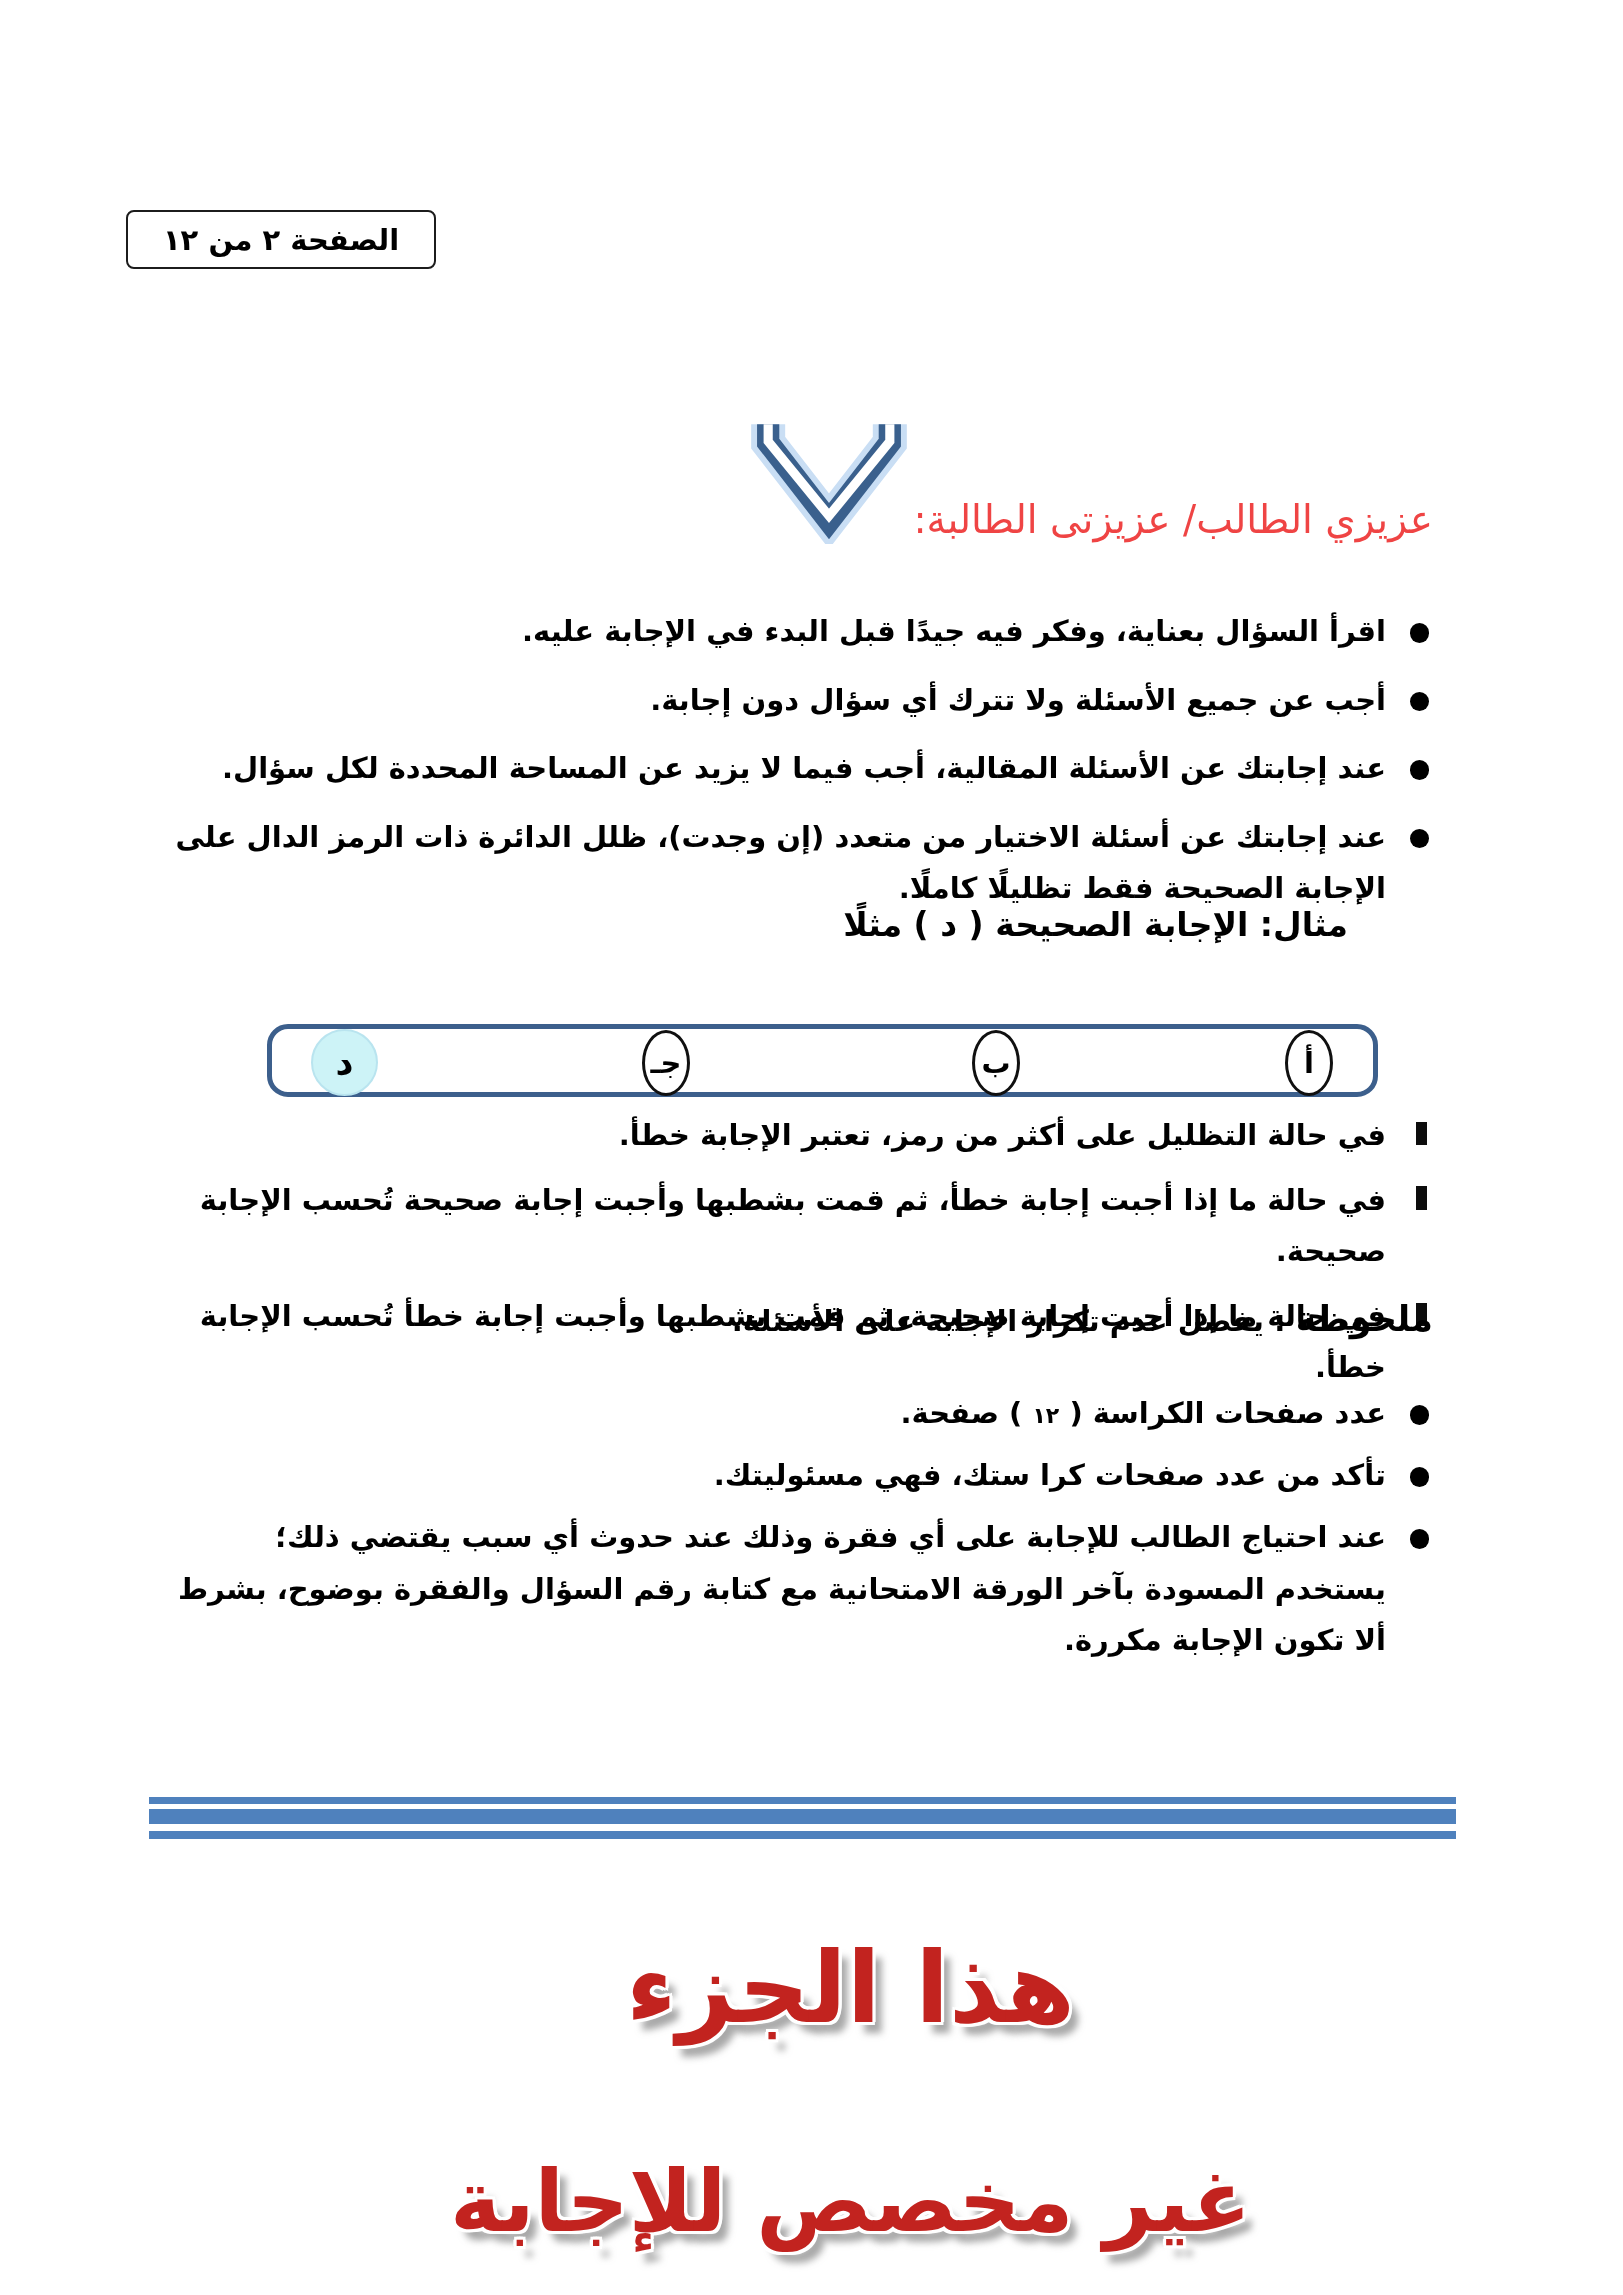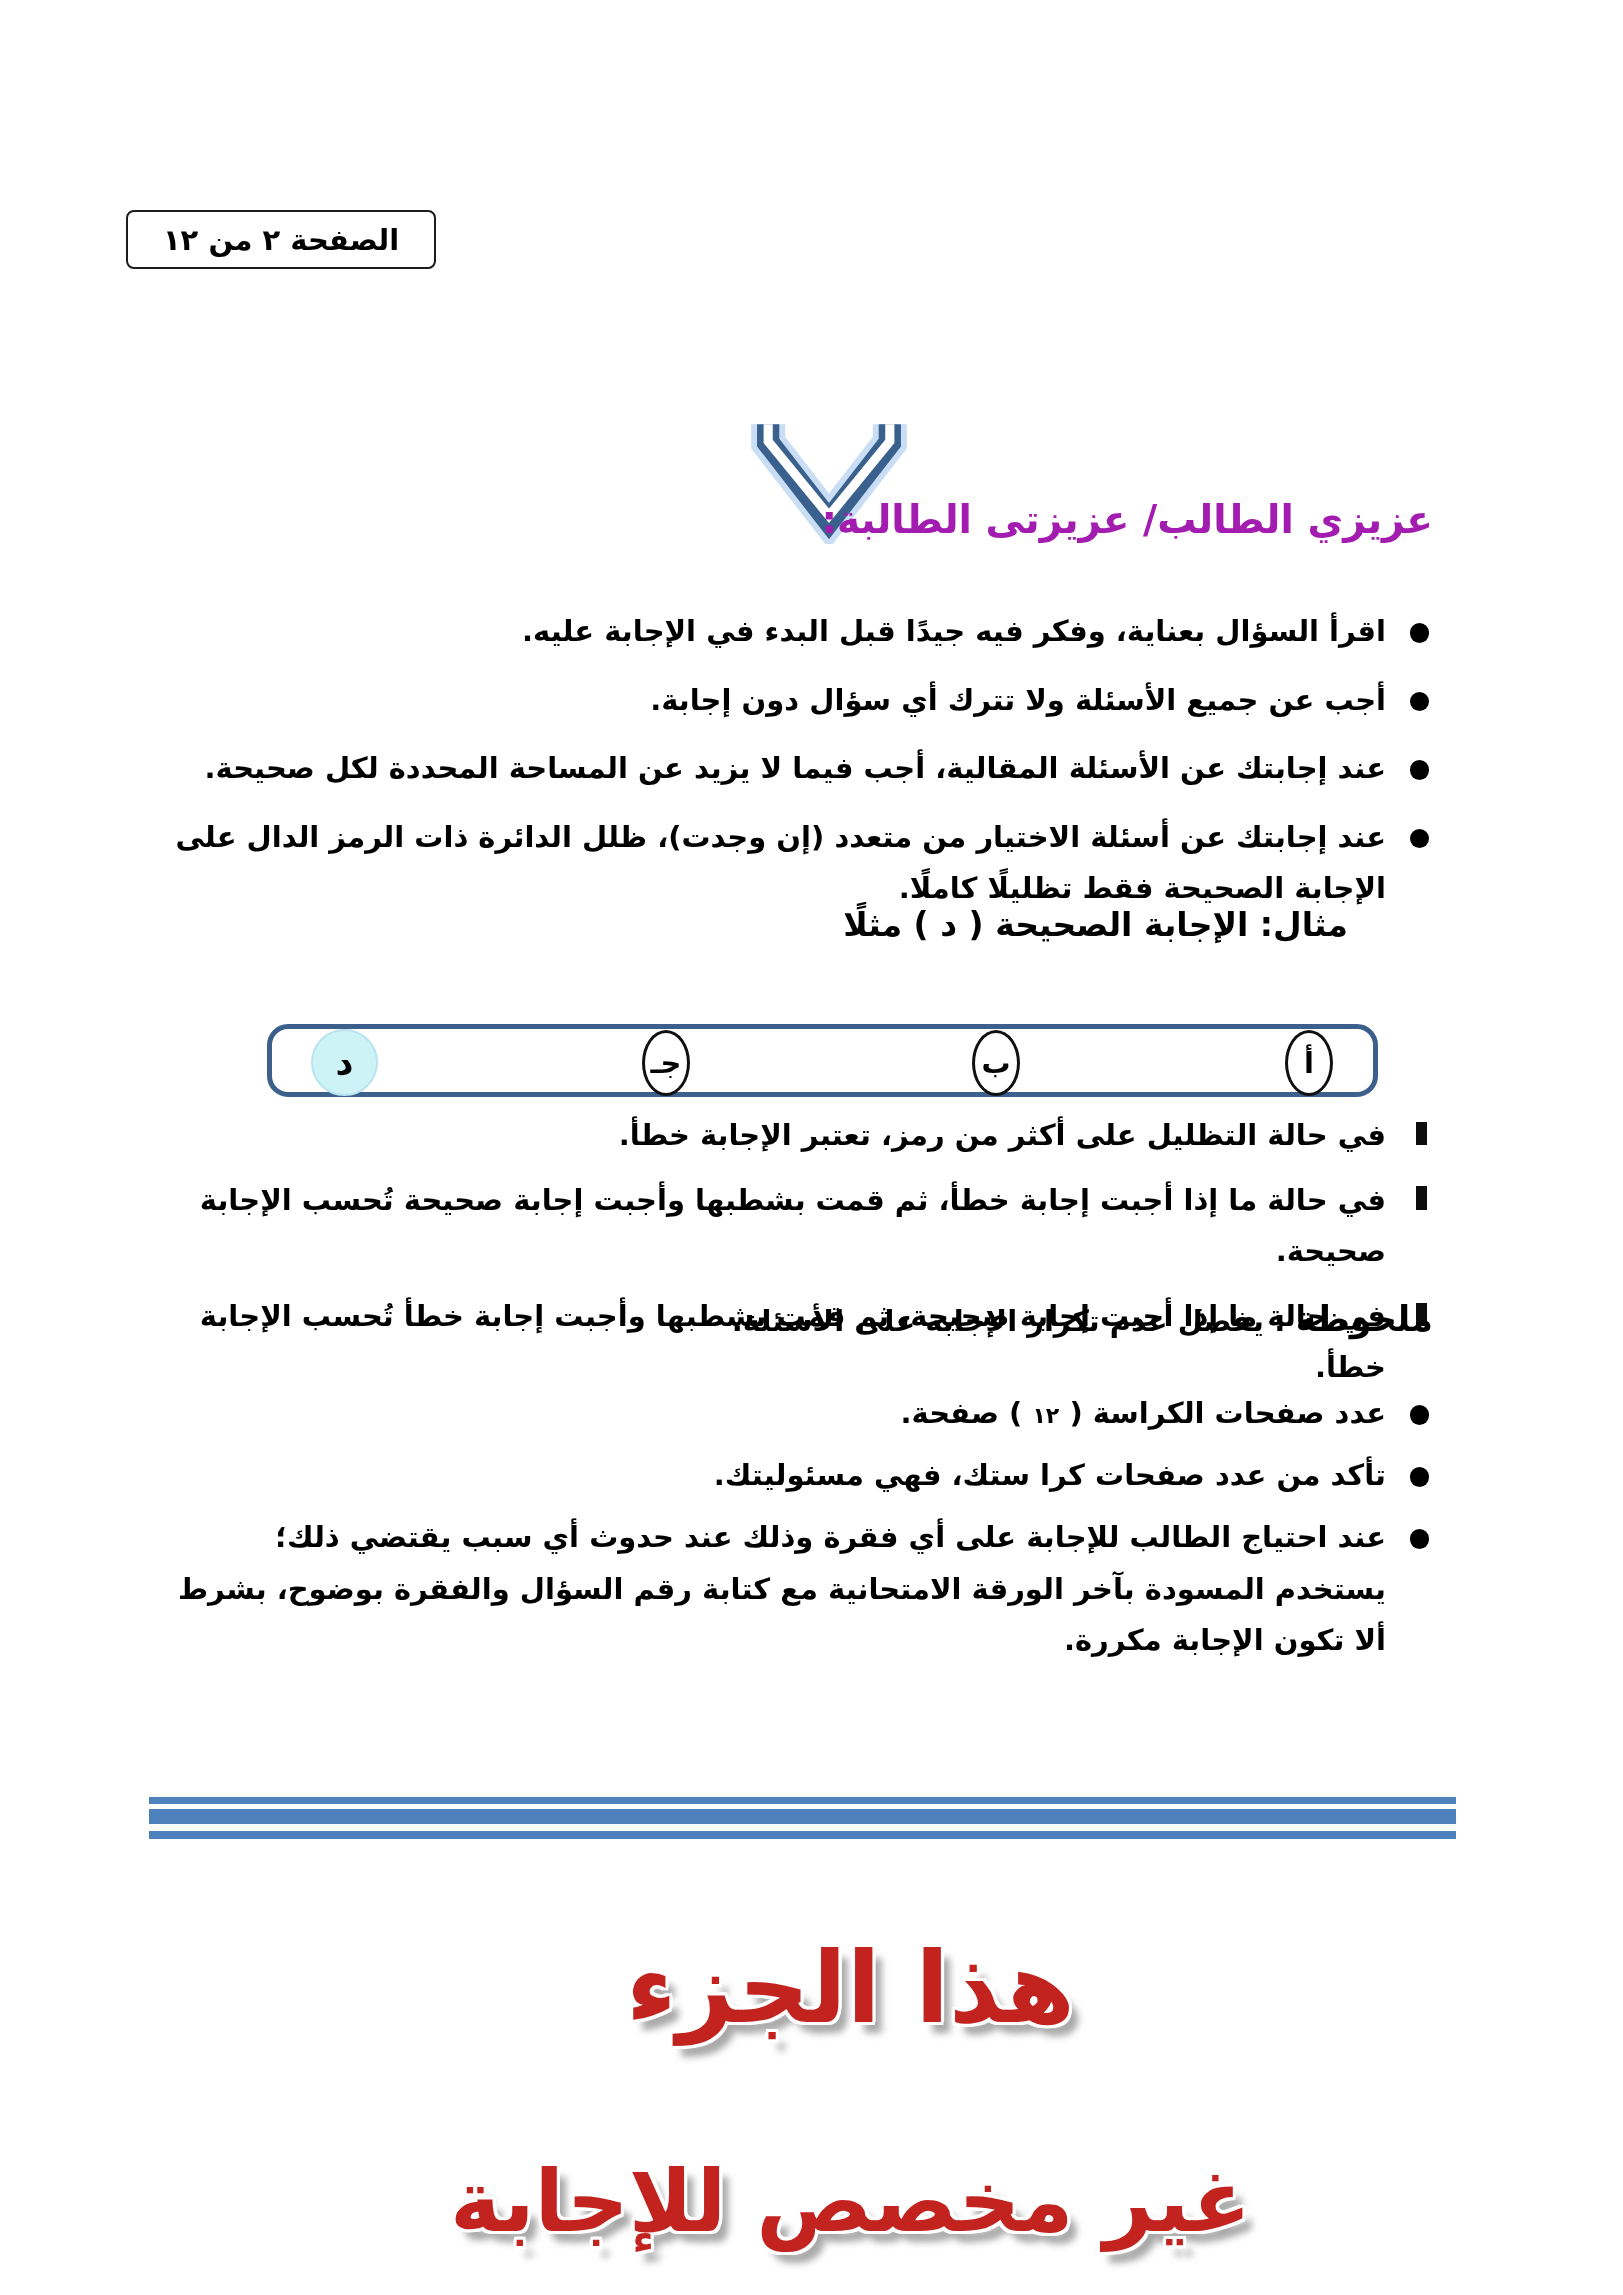--- a/index.html
+++ b/index.html
@@ -29,21 +29,21 @@
     font-size:60px;font-weight:bold;color:#c32420;direction:rtl;white-space:nowrap;
     text-shadow:
       -2.6px 0 0 #fff,2.6px 0 0 #fff,0 -2.6px 0 #fff,0 2.6px 0 #fff,
       -2px -2px 0 #fff,2px -2px 0 #fff,-2px 2px 0 #fff,2px 2px 0 #fff,
       4.6px 5.9px 6.5px rgba(130,130,130,.85);
   }
   .callout-arrow{position:absolute;left:734px;top:378px;width:190px;height:121px;}
   
   .greeting{
     position:absolute;right:190px;top:452px;
-    font-size:39px;font-weight:bold;direction:rtl;color:#a21caf;letter-spacing:-0.7px;
+    font-size:39px;font-weight:normal;direction:rtl;color:#ef4444;letter-spacing:-0.7px;
   }
   
   .ilist{position:absolute;right:190px;direction:rtl;list-style:none;margin:0;padding:0;color:#000;}
   .ilist li{
     position:relative;padding-right:47px;margin-bottom:17px;
     font-size:29px;font-weight:bold;line-height:1.78;text-align:right;
   }
   .bullet-round{
     position:absolute;right:3.9px;top:17px;width:19.6px;height:19.6px;border-radius:50%;background:#000;
   }
@@ -122,21 +122,21 @@
     <li>
       <span class="bullet-round"></span>
       <span>اقرأ السؤال بعناية، وفكر فيه جيدًا قبل البدء في الإجابة عليه.</span>
     </li>
     <li>
       <span class="bullet-round"></span>
       <span>أجب عن جميع الأسئلة ولا تترك أي سؤال دون إجابة.</span>
     </li>
     <li>
       <span class="bullet-round"></span>
-      <span>عند إجابتك عن الأسئلة المقالية، أجب فيما لا يزيد عن المساحة المحددة لكل صحيحة.</span>
+      <span>عند إجابتك عن الأسئلة المقالية، أجب فيما لا يزيد عن المساحة المحددة لكل سؤال.</span>
     </li>
     <li>
       <span class="bullet-round"></span>
       <span>عند إجابتك عن أسئلة الاختيار من متعدد (إن وجدت)، ظلل الدائرة ذات الرمز الدال على الإجابة الصحيحة فقط تظليلًا كاملًا.</span>
     </li>
   </ul>
 
   <div class="example-caption">مثال: الإجابة الصحيحة ( د ) مثلًا</div>
 
   <div class="answer-bar">

